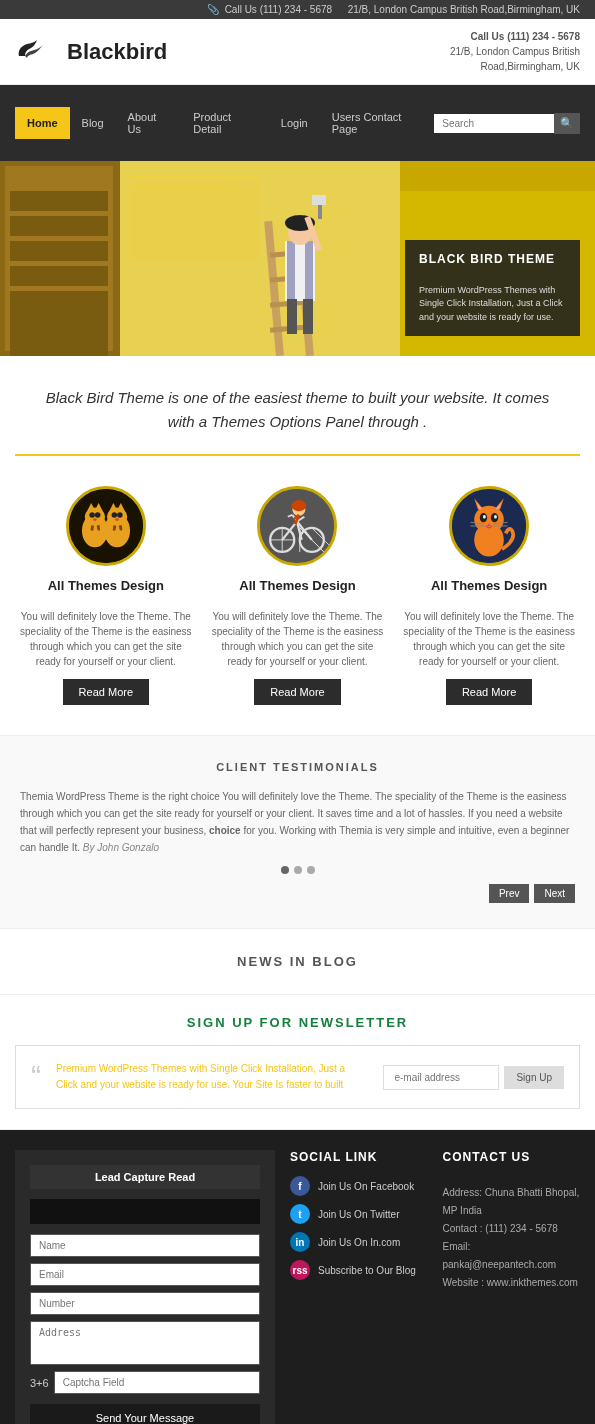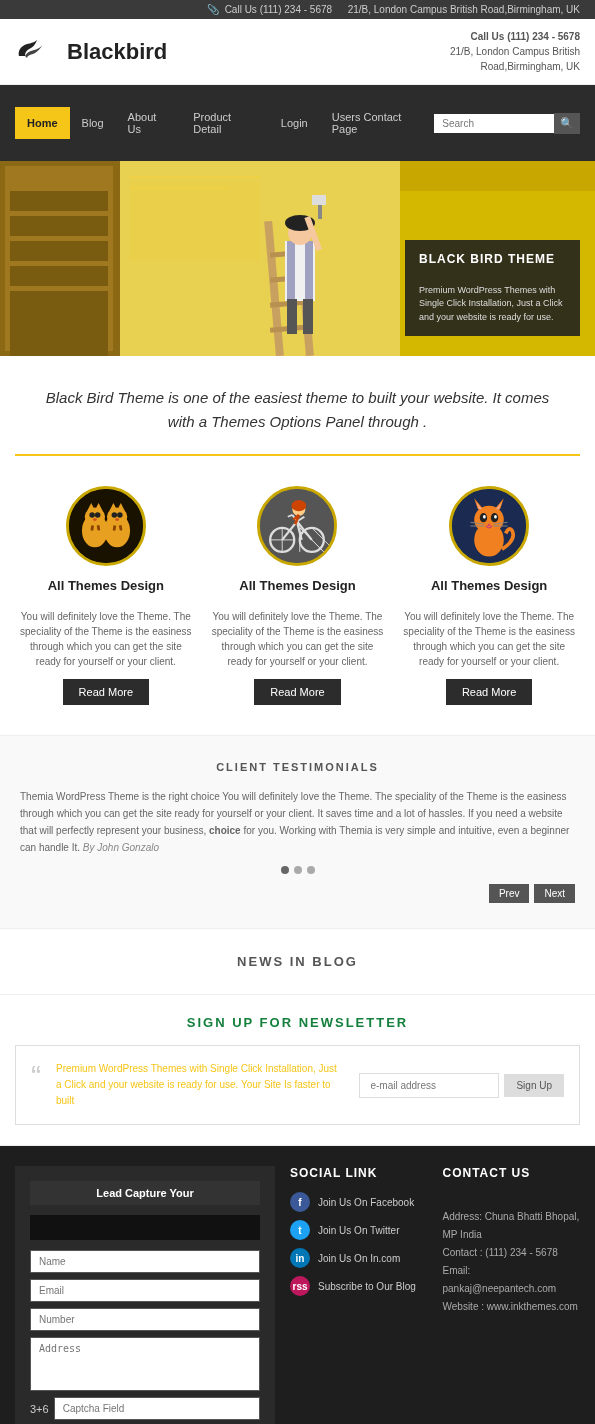--- a/index.html
+++ b/index.html
@@ -55,46 +55,46 @@
     .news h2 { font-size: 13px; letter-spacing: 2px; color: #555; font-weight: bold; }
 
     
     .newsletter { padding: 20px 15px; text-align: center; background: #fff; border-bottom: 1px solid #eee; }
     .newsletter h2 { font-size: 13px; letter-spacing: 2px; color: #15803d; font-weight: bold; margin-bottom: 15px; }
     .newsletter-box { border: 1px solid #ddd; padding: 15px; display: flex; align-items: flex-start; gap: 15px; }
     .quote-icon { font-size: 30px; color: #ccc; line-height: 1; }
     .newsletter-text { font-size: 10px; color: #666; line-height: 1.6; flex: 1; text-align: left; }
     .newsletter-text span { color: #f5c518; }
     .newsletter-form { display: flex; align-items: center; gap: 5px; margin-left: auto; align-self: center; }
-    .newsletter-form input { padding: 6px 10px; font-size: 10px; border: 1px solid #ddd; color: #aaa; width: 140px; }
+    .newsletter-form input { padding: 6px 10px; font-size: 10px; border: 1px solid #ddd; color: #aaa; width: 116px; }
     .newsletter-form button { background: #ddd; color: #555; border: none; padding: 6px 12px; font-size: 10px; cursor: pointer; }
 
     
     .footer { background: #1e1e1e; color: #ccc; padding: 20px 15px; display: flex; gap: 15px; }
     .footer-form { background: #2a2a2a; padding: 15px; width: 260px; flex-shrink: 0; }
     .footer-form h3 { color: #fff; font-size: 11px; margin-bottom: 10px; text-align: center; background: #333; padding: 6px; }
     .footer-form .dark-area { background: #111; height: 25px; margin-bottom: 10px; }
     .footer-form input, .footer-form textarea { width: 100%; background: #fff; border: 1px solid #555; padding: 5px 8px; font-size: 10px; color: #333; margin-bottom: 6px; display: block; }
-    .footer-form textarea { height: 54px; resize: none; }
+    .footer-form textarea { height: 44px; resize: none; }
     .footer-form .captcha { display: flex; gap: 5px; align-items: center; margin-bottom: 6px; }
     .footer-form .captcha span { color: #ccc; font-size: 11px; }
     .footer-form .captcha input { margin-bottom: 0; flex: 1; }
     .footer-form .submit-btn { background: #1a1a1a; color: #fff; border: none; width: 100%; padding: 8px; font-size: 11px; cursor: pointer; margin-top: 4px; }
 
     .footer-social { flex: 1; }
     .footer-social h3 { color: #fff; font-size: 12px; letter-spacing: 1px; margin-bottom: 12px; }
     .social-item { display: flex; align-items: center; gap: 8px; margin-bottom: 8px; font-size: 10px; color: #ccc; cursor: pointer; }
     .social-icon { width: 20px; height: 20px; border-radius: 50%; display: flex; align-items: center; justify-content: center; font-size: 10px; font-weight: bold; flex-shrink: 0; }
     .fb { background: #3b5998; color: #fff; }
     .tw { background: #1da1f2; color: #fff; }
     .li { background: #0077b5; color: #fff; }
     .rss { background: #be185d; color: #fff; }
 
     .footer-contact { flex: 1; }
-    .footer-contact h3 { color: #fff; font-size: 12px; letter-spacing: 1px; margin-bottom: 28px; }
+    .footer-contact h3 { color: #fff; font-size: 12px; letter-spacing: 1px; margin-bottom: 20px; }
     .footer-contact p { font-size: 10px; color: #aaa; line-height: 1.8; }
 
     
     .hero-container { position: relative; width: 100%; height: 195px; overflow: hidden; }
   </style>
 </head>
 <body>
 
 <div class="top-bar">
   <span>📎</span>
@@ -333,21 +333,21 @@
     <div class="newsletter-form">
       <input type="text" placeholder="e-mail address" style="">
       <button>Sign Up</button>
     </div>
   </div>
 </div>
 
 <div class="footer">
 
   <div class="footer-form">
-    <h3>Lead Capture Your</h3>
+    <h3>Lead Capture Read</h3>
     <div class="dark-area"></div>
     <input type="text" placeholder="Name" style="">
     <input type="text" placeholder="Email" style="">
     <input type="text" placeholder="Number" style="">
     <textarea placeholder="Address" style=""></textarea>
     <div class="captcha">
       <span>3+6</span>
       <input type="text" placeholder="Captcha Field" style="">
     </div>
     <button class="submit-btn">Send Your Message</button>

